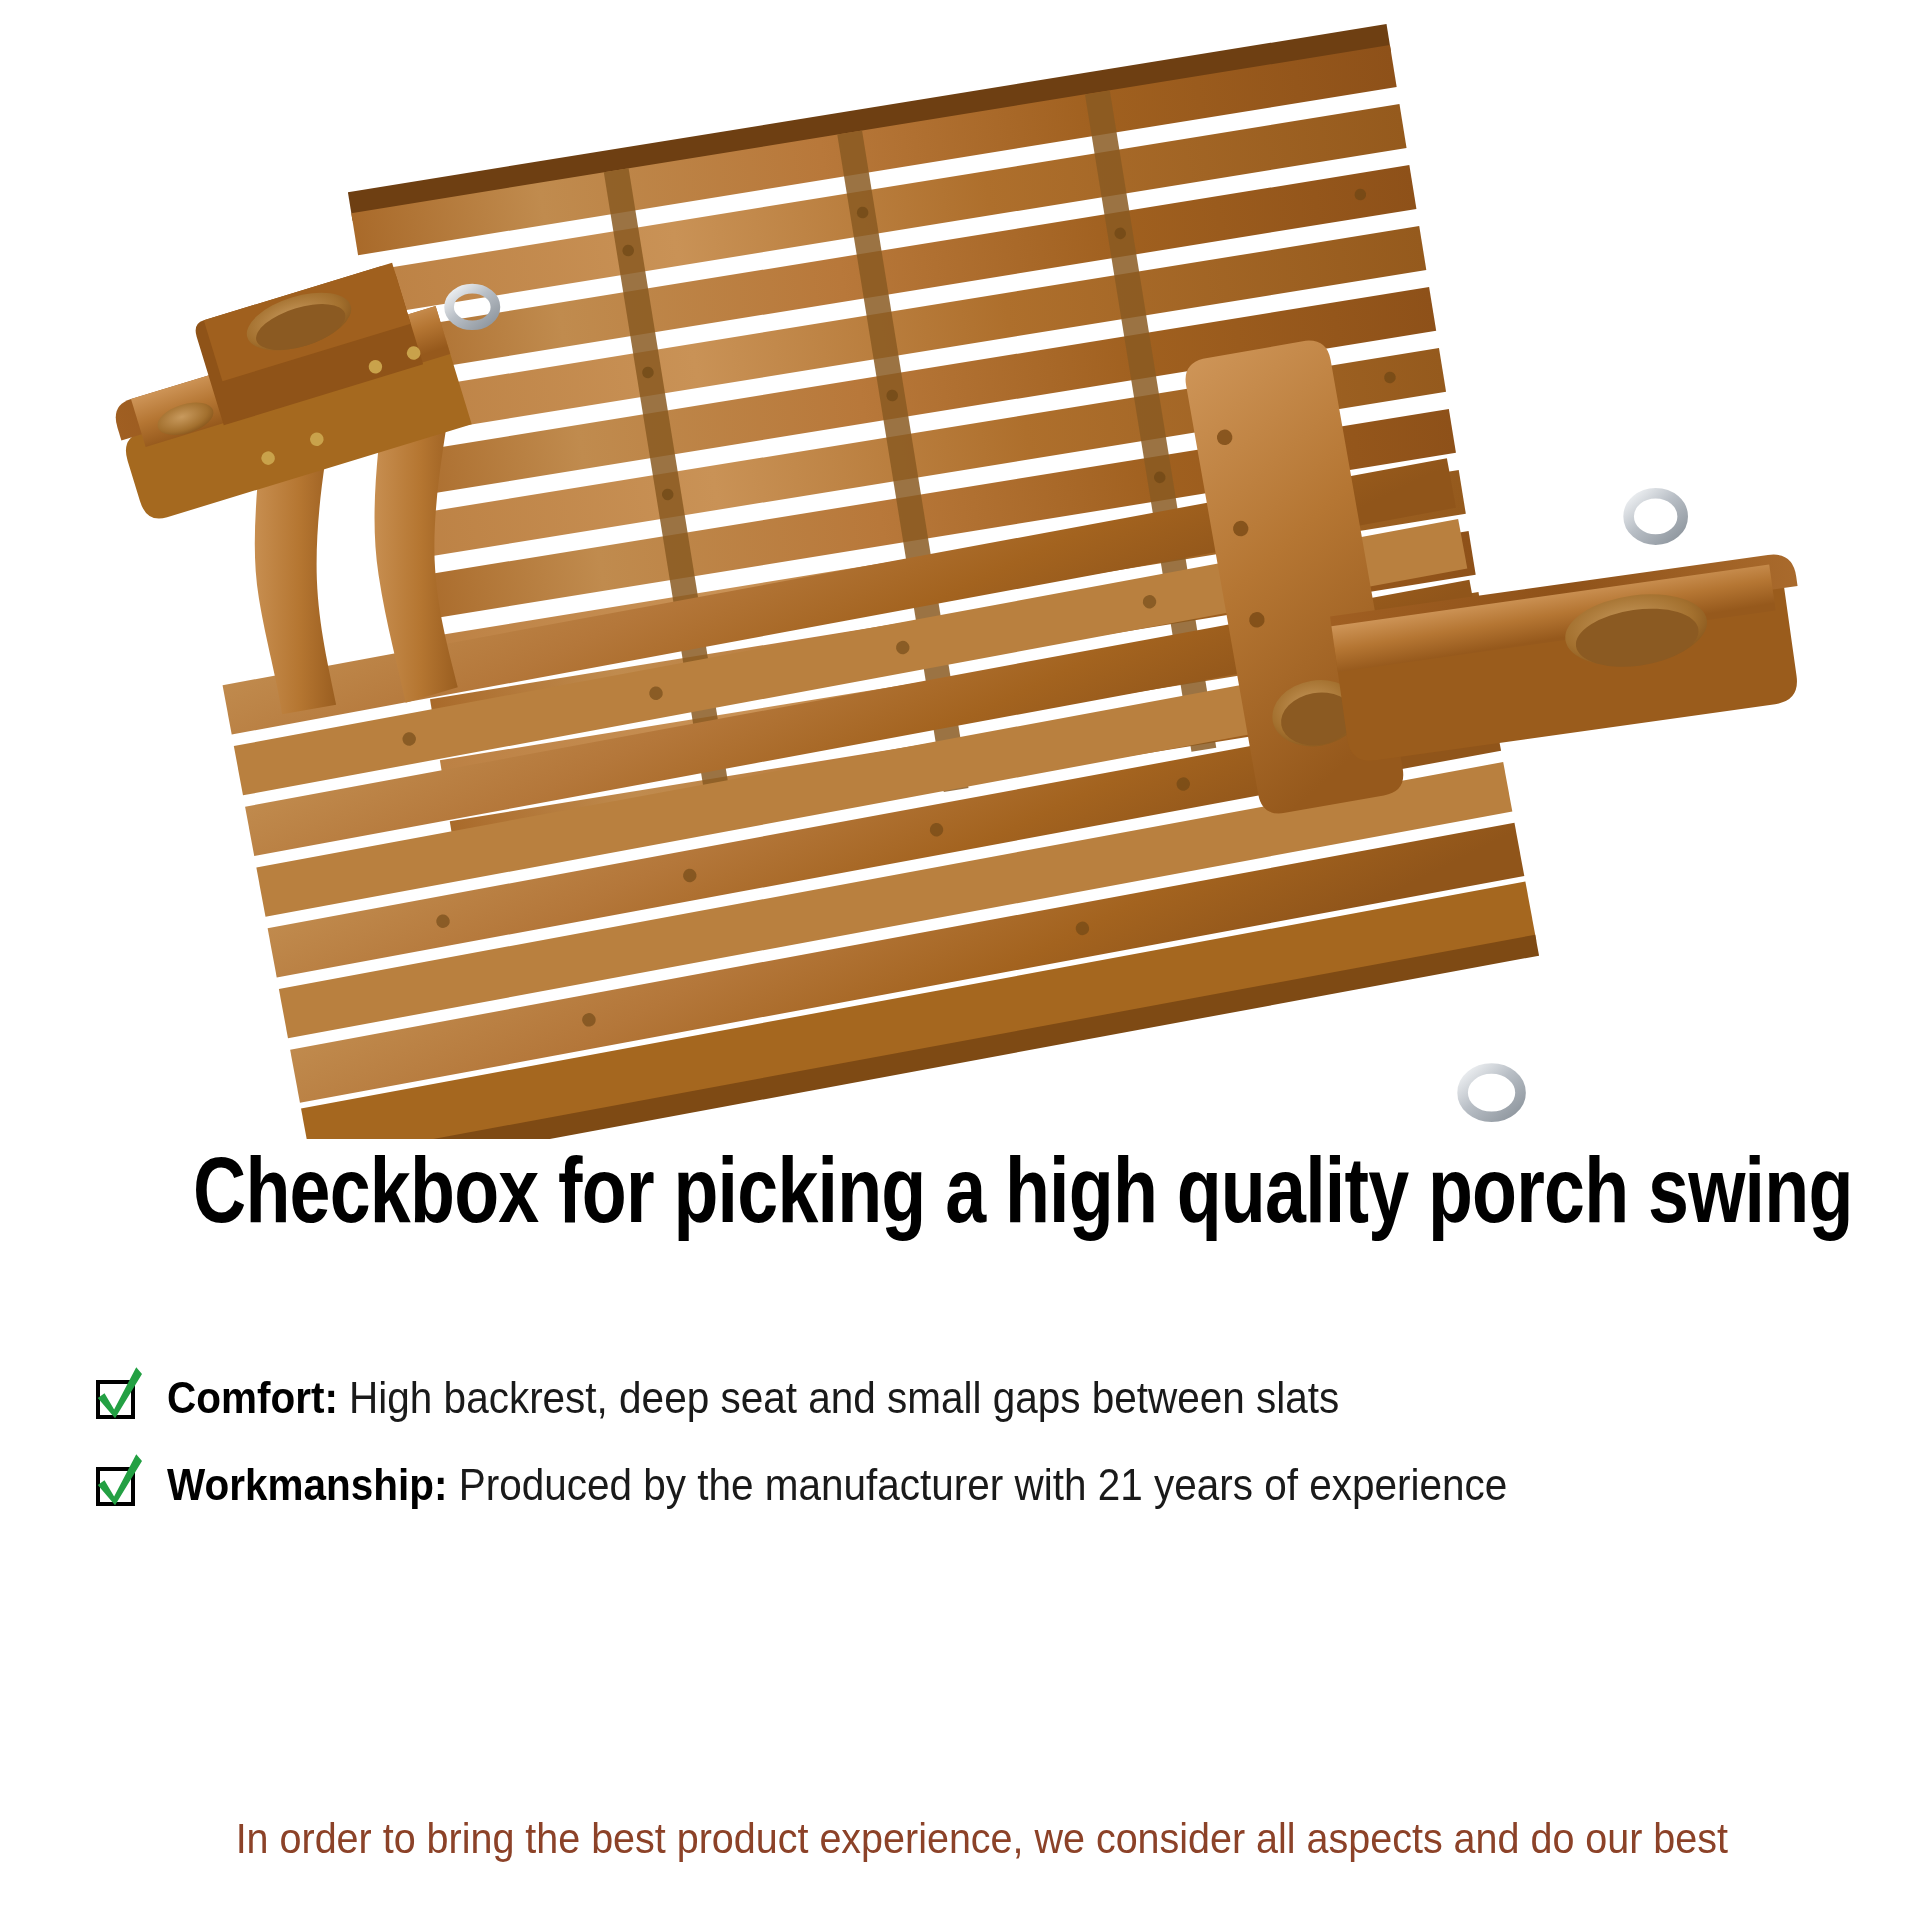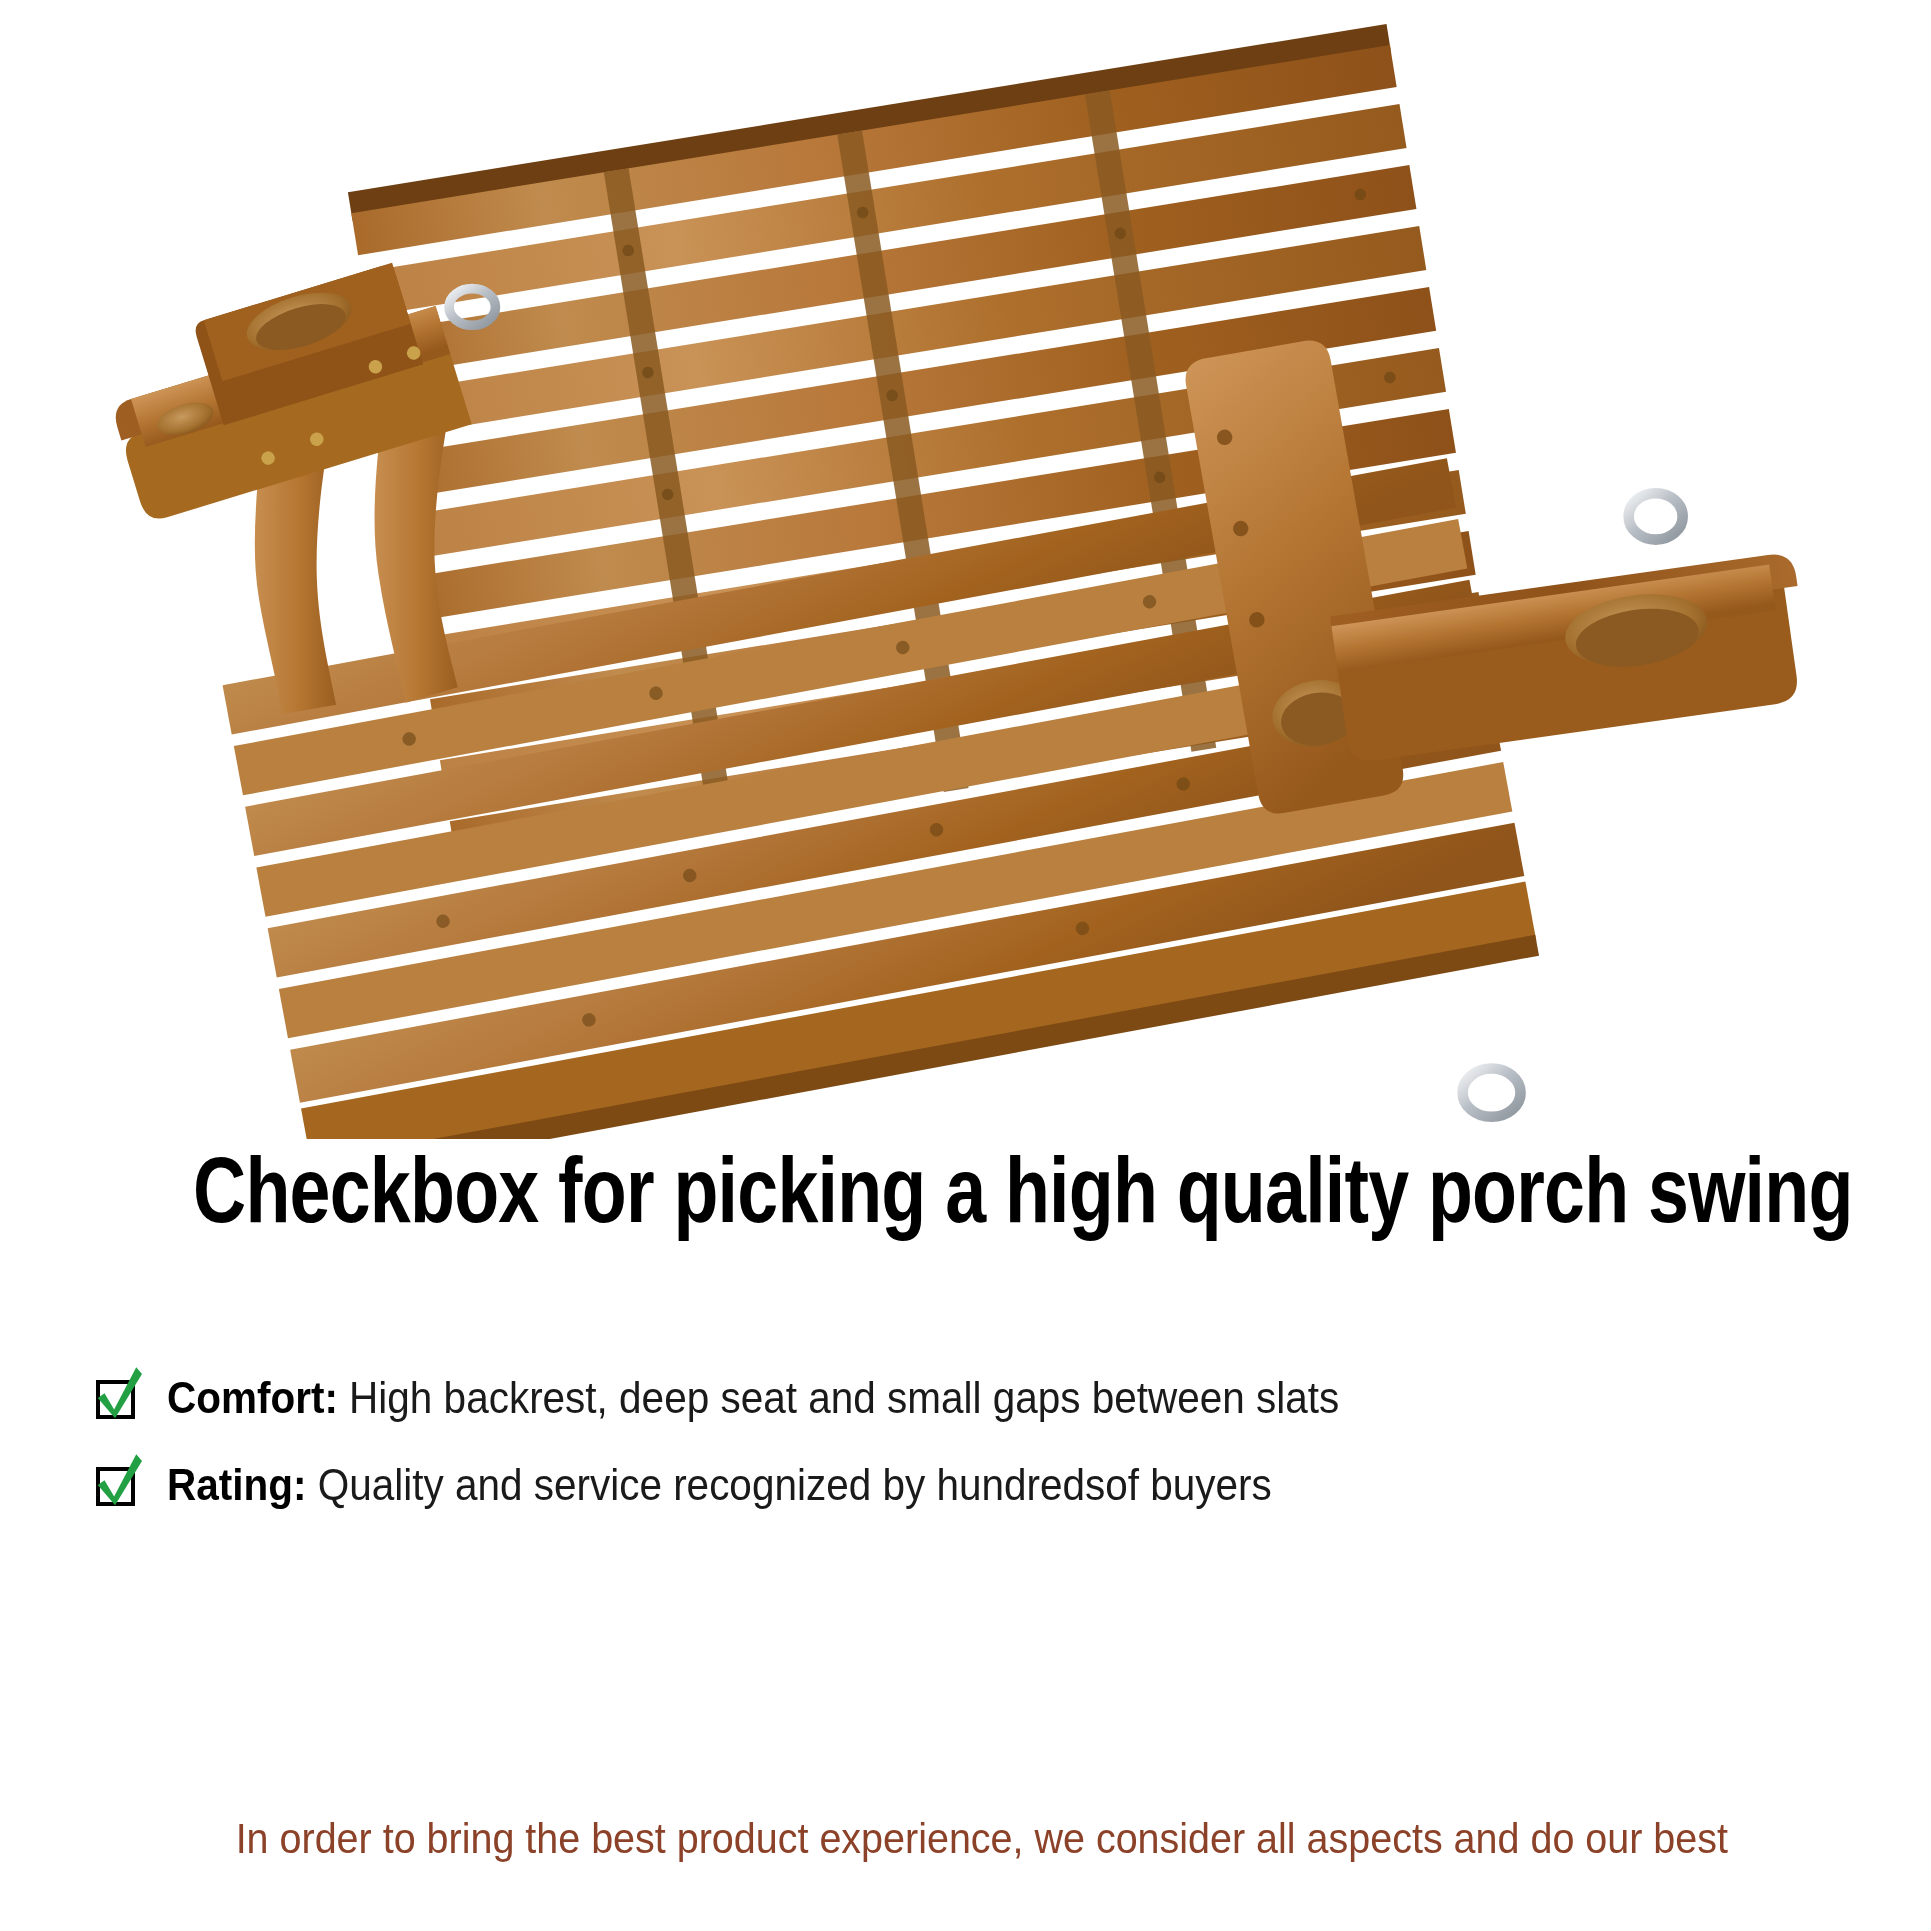--- a/index.html
+++ b/index.html
@@ -258,30 +258,30 @@
         <span class="sq"></span>
         <svg viewBox="0 0 52 52" xmlns="http://www.w3.org/2000/svg">
           <path d="M6 26 L13 21 L23 38 L46 -6 L52 1 L24 47 Z" fill="#23A043"></path>
         </svg>
       </span>
       <span class="rowtext"><b>Comfort:</b><span> High backrest, deep seat and small gaps between slats</span></span>
     </div>
 
 
 
-
     <div class="row">
       <span class="cbox">
         <span class="sq"></span>
         <svg viewBox="0 0 52 52" xmlns="http://www.w3.org/2000/svg">
           <path d="M6 26 L13 21 L23 38 L46 -6 L52 1 L24 47 Z" fill="#23A043"></path>
         </svg>
       </span>
-      <span class="rowtext"><b>Rating:</b><span> Quality and service recognized by hundredsof buyers</span></span>
+      <span class="rowtext"><b>Workmanship:</b><span> Produced by the manufacturer with 21 years of experience</span></span>
     </div>
+
 
   </div>
 
   <div class="tagline">
     <span>In order to bring the best product experience, we consider all aspects and do our best</span>
   </div>
 
 </div>
 
 

